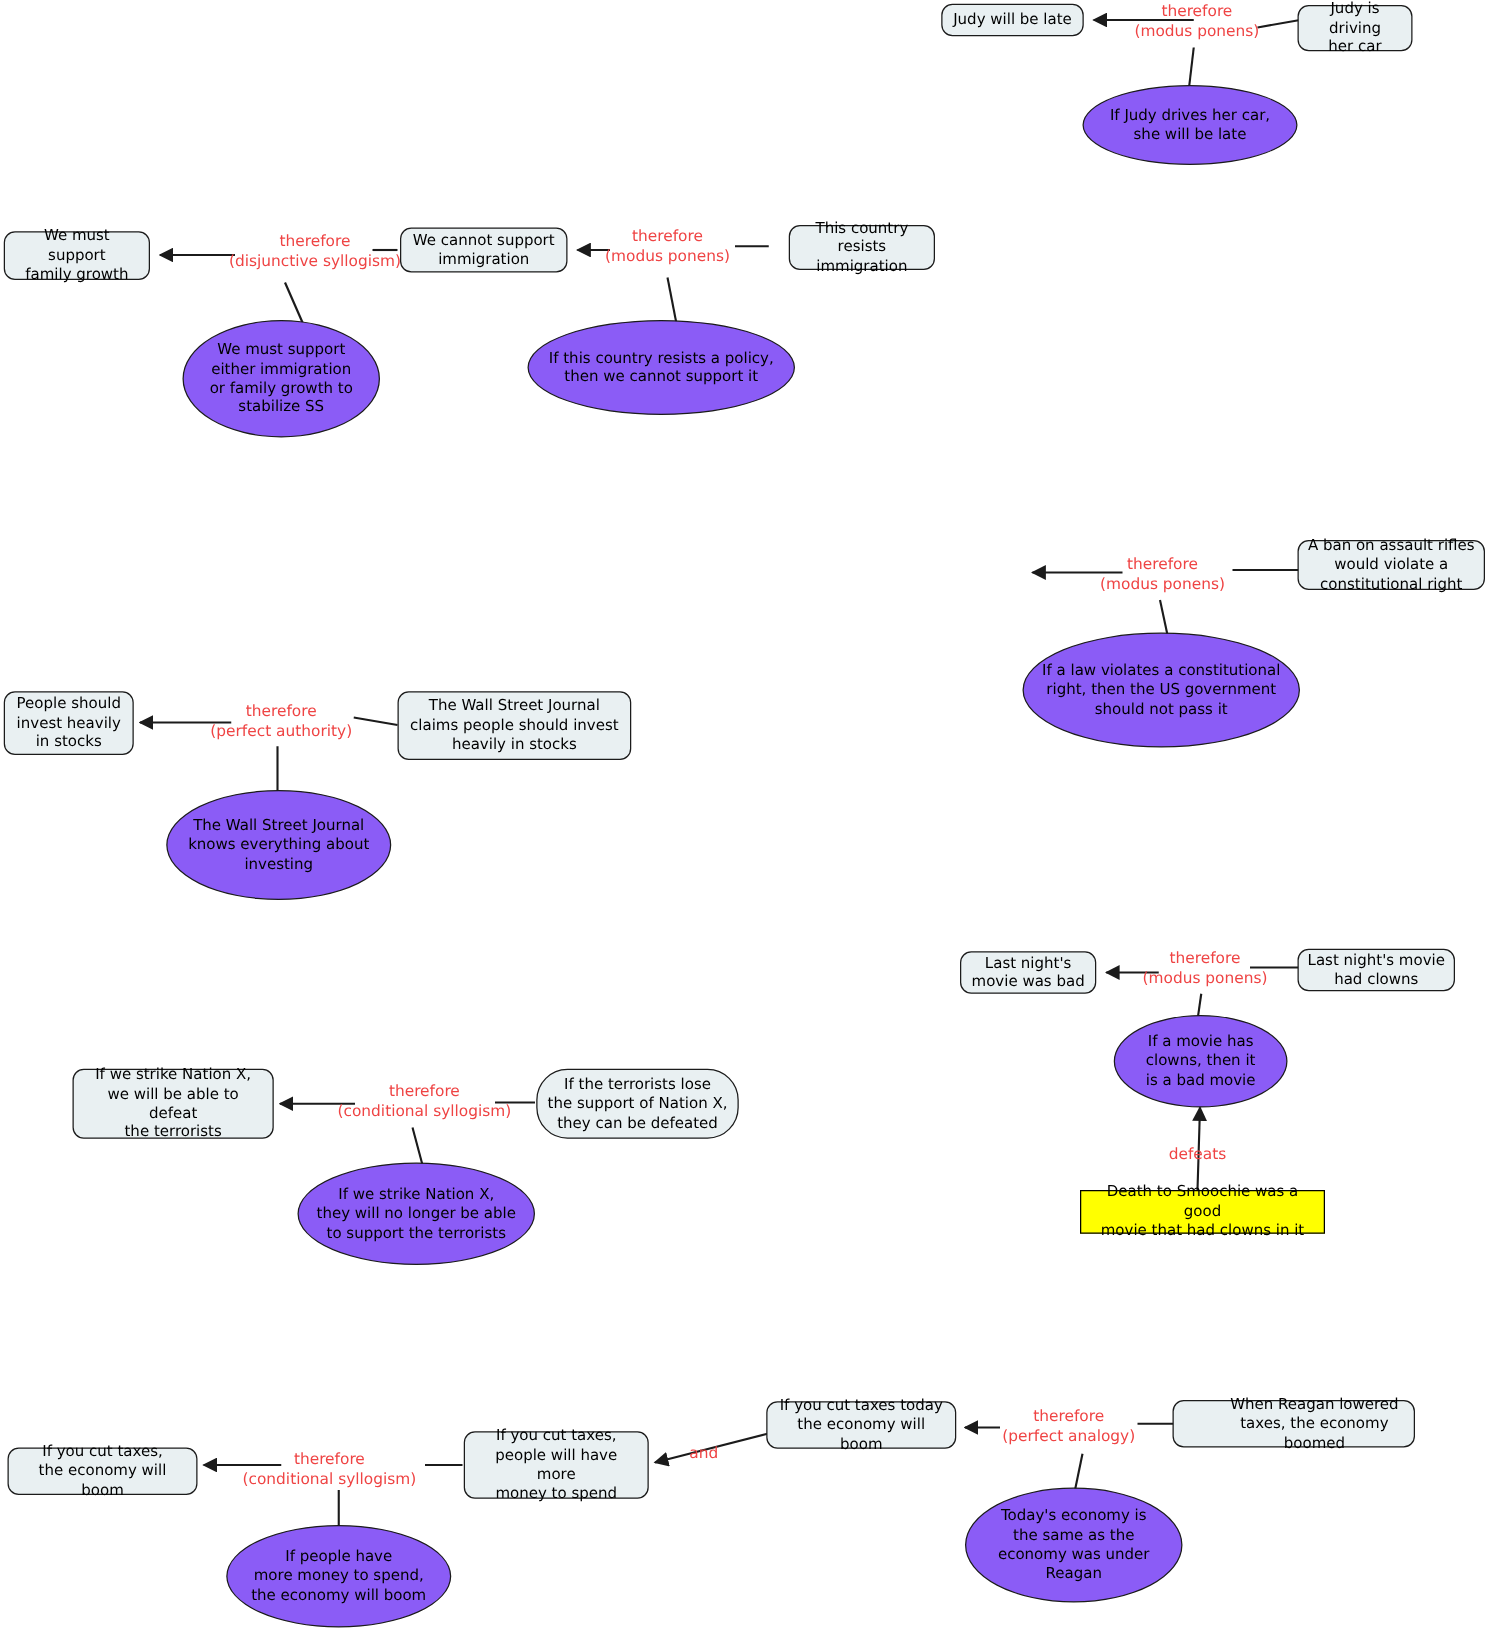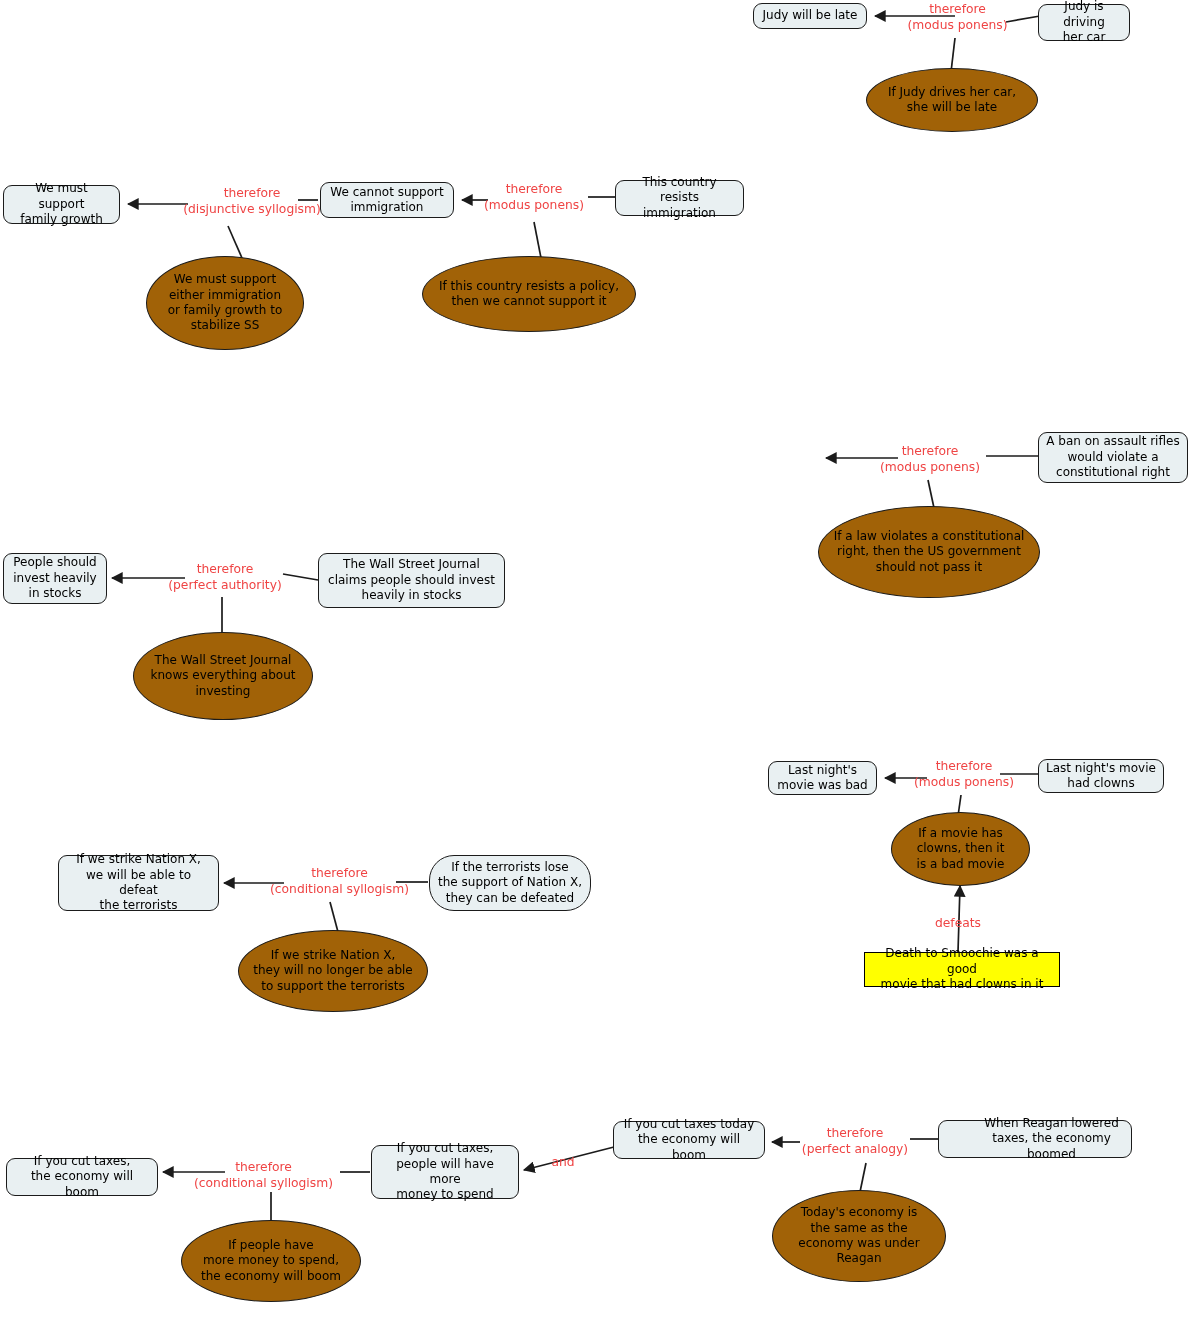--- a/index.html
+++ b/index.html
@@ -37,21 +37,21 @@
     white-space: pre-line;
     z-index: 3;
   }
   .claim {
     background: #e9f0f2;
     border: 1.4px solid #1b1b1b;
     border-radius: 9px;
     padding: 4px 7px;
   }
   .warrant {
-    background: #a16207;
+    background: #8b5cf6;
     border: 1.4px solid #1b1b1b;
     border-radius: 50%;
     padding: 4px 10px;
   }
   .rebuttal {
     background: #ffff00;
     border: 1.6px solid #000000;
     border-radius: 0;
     padding: 10px 6px;
   }
@@ -134,28 +134,28 @@
 (disjunctive syllogism)</div>
   <div class="node claim" style="left:320px; top:182px; width:134px; height:36px;">We cannot support
 immigration</div>
   <div class="node warrant" style="left:146px; top:256px; width:158px; height:94px;">We must support
 either immigration
 or family growth to
 stabilize SS</div>
 
   <div class="edge-label" style="left:466px; top:182px; width:136px;">therefore
 (modus ponens)</div>
-  <div class="node claim" style="left:615px; top:180px; width:129px; height:36px;">This country resists
+  <div class="node claim" style="left:631px; top:180px; width:117px; height:36px;">This country resists
 immigration</div>
   <div class="node warrant" style="left:422px; top:256px; width:214px; height:76px;">If this country resists a policy,
 then we cannot support it</div>
 
   <div class="edge-label" style="left:862px; top:444px; width:136px;">therefore
 (modus ponens)</div>
-  <div class="node claim" style="left:1038px; top:432px; width:150px; height:51px;">A ban on assault rifles
+  <div class="node claim" style="left:1038px; top:432px; width:150px; height:40px;">A ban on assault rifles
 would violate a
 constitutional right</div>
   <div class="node warrant" style="left:818px; top:506px; width:222px; height:92px;">If a law violates a constitutional
 right, then the US government
 should not pass it</div>
 
   <div class="node claim" style="left:3px; top:553px; width:104px; height:51px;">People should
 invest heavily
 in stocks</div>
   <div class="edge-label" style="left:155px; top:562px; width:140px;">therefore

